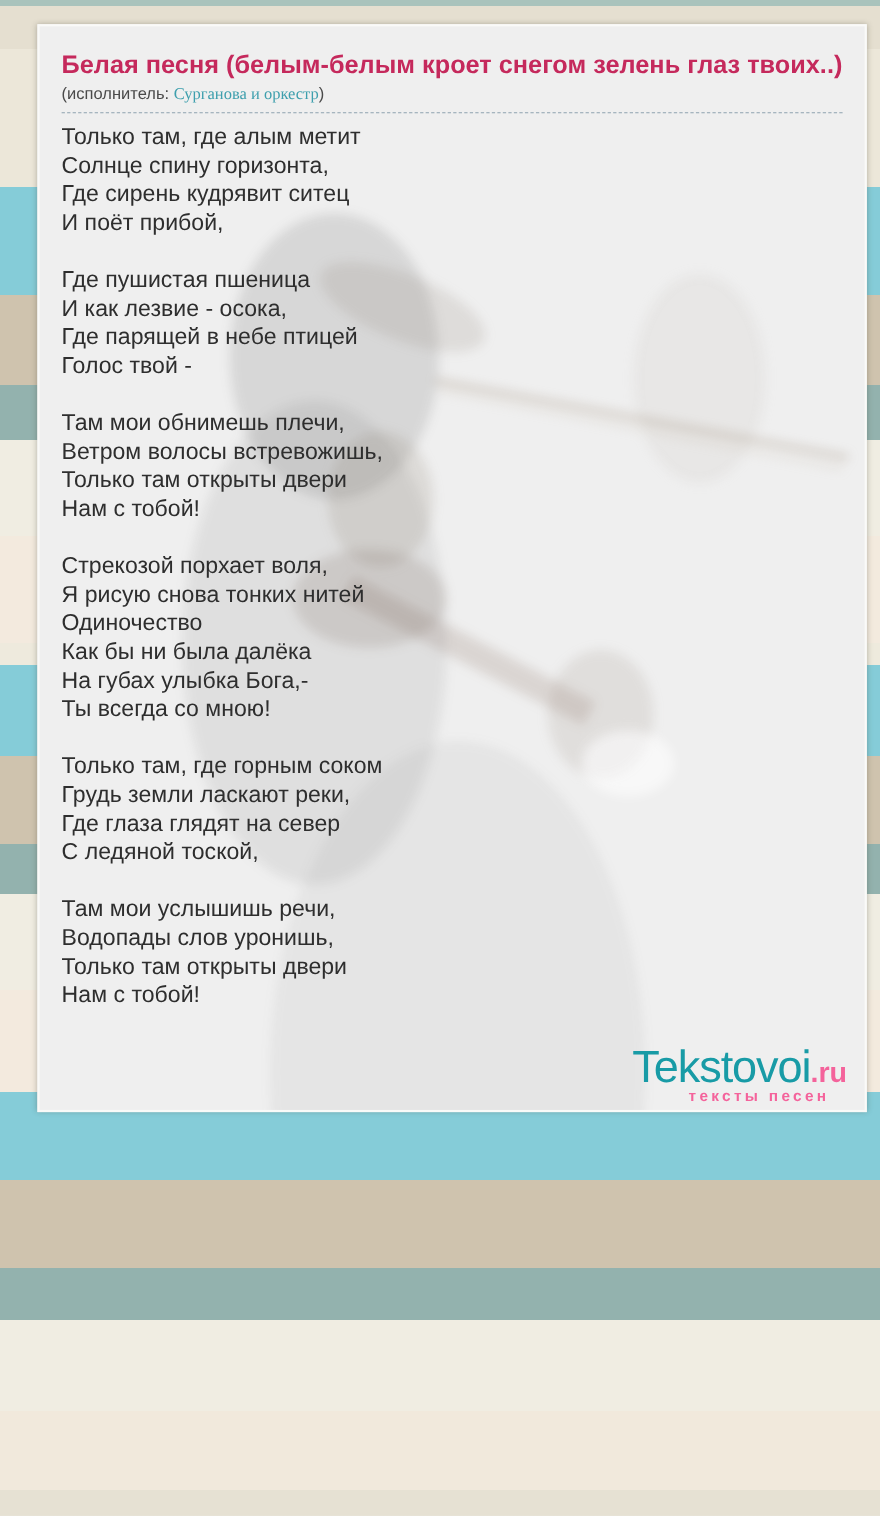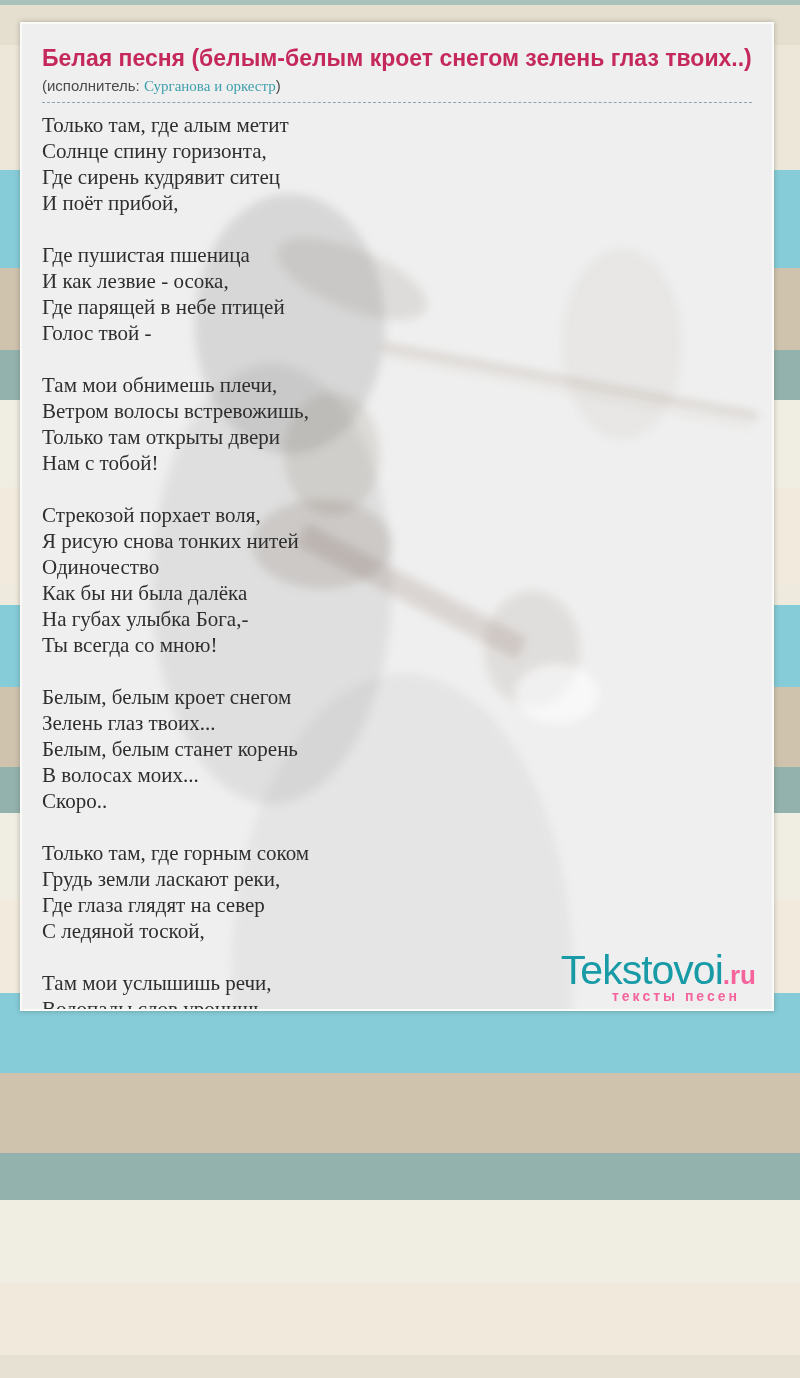--- a/index.html
+++ b/index.html
@@ -27,21 +27,21 @@
       #f0ede2 813px,#f0ede2 900px,
       #f3eade 900px,#f3eade 993px,
       #85ccd8 993px,#85ccd8 1073px,
       #cfc3ae 1073px,#cfc3ae 1153px,
       #93b2ae 1153px,#93b2ae 1200px,
       #f0ede2 1200px,#f0ede2 1283px,
       #f1e9dc 1283px,#f1e9dc 1355px,
       #e6e1d3 1355px,#e6e1d3 100%);
   }
   .card{
-    position:absolute;left:20px;top:22px;width:754px;height:989px;
+    position:absolute;left:34px;top:22px;width:754px;height:989px;
     background:#efefef;
     border:2px solid #fafaf8;
     box-sizing:border-box;
     box-shadow:0 0 5px rgba(60,60,50,.35);
     overflow:hidden;
   }
   .card-inner{position:relative;z-index:2;padding:0 20px;}
   h1.song-title{
     margin:0;padding:20px 0 2px 0;
     font-size:23px;line-height:28px;font-weight:bold;
@@ -53,21 +53,21 @@
     border-bottom:1px dashed #8fa3b0;
   }
   .artist-line a{
     color:var(--link_accent,#3e9fad);
     text-decoration:none;cursor:pointer;font-family:Liberation Serif, serif;
   }
   .lyrics{
     padding:9px 0 0 0;
     font-size:21px;line-height:26px;color:#2e2e2e;
   }
-  .lyrics p.stanza{margin:0 0 26px 0;font-family:Liberation Serif, serif;}
+  .lyrics p.stanza{margin:0 0 26px 0;}
   .bg-art{
     position:absolute;left:0;top:0;width:750px;height:1329px;z-index:1;
     filter:blur(5px);
     pointer-events:none;
   }
   .logo{
     position:absolute;right:16px;bottom:4px;z-index:3;
     text-align:right;line-height:1;cursor:pointer;
     white-space:nowrap;
   }
@@ -118,21 +118,20 @@
     <div class="card-inner">
       <h1 class="song-title">Белая песня (белым-белым кроет снегом зелень глаз твоих..)</h1>
 
       <div class="artist-line"><span>(исполнитель: </span><a>Сурганова и оркестр</a><span>)</span></div>
 
       <div class="lyrics">
           <p class="stanza">Только там, где алым метит<br>Солнце спину горизонта,<br>Где сирень кудрявит ситец<br>И поёт прибой,</p>
           <p class="stanza">Где пушистая пшеница<br>И как лезвие - осока,<br>Где парящей в небе птицей<br>Голос твой -</p>
           <p class="stanza">Там мои обнимешь плечи,<br>Ветром волосы встревожишь,<br>Только там открыты двери<br>Нам с тобой!</p>
           <p class="stanza">Стрекозой порхает воля,<br>Я рисую снова тонких нитей<br>Одиночество<br>Как бы ни была далёка<br>На губах улыбка Бога,-<br>Ты всегда со мною!</p>
-          <p class="stanza">Белым, белым кроет снегом<br>Зелень глаз твоих...<br>Белым, белым станет корень<br>В волосах моих...<br>Скоро..</p>
           <p class="stanza">Только там, где горным соком<br>Грудь земли ласкают реки,<br>Где глаза глядят на север<br>С ледяной тоской,</p>
           <p class="stanza">Там мои услышишь речи,<br>Водопады слов уронишь,<br>Только там открыты двери<br>Нам с тобой!</p>
         </div>
     </div>
 
     <div class="logo">
       <span class="logo-name">Tekstovoi</span><span class="logo-tld">.ru</span>
       <div class="logo-tagline">тексты песен</div>
     </div>
 

